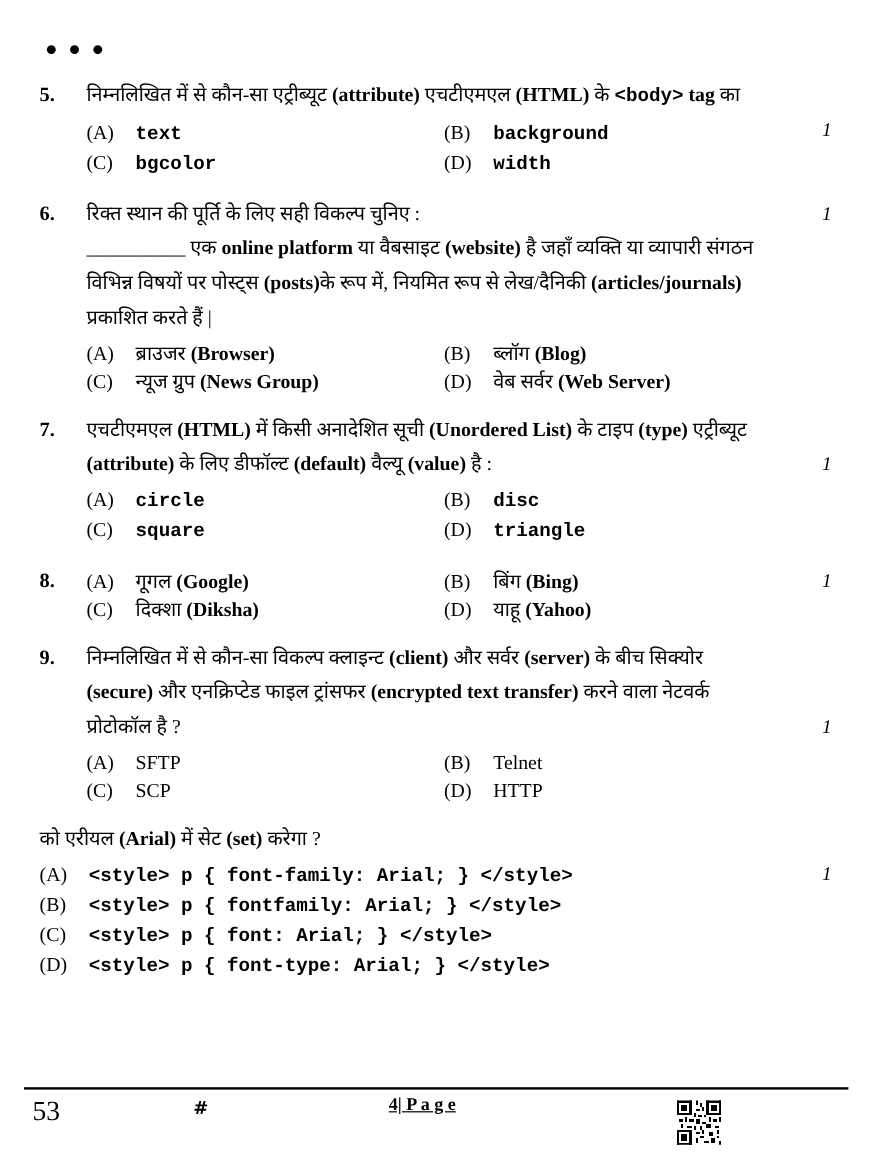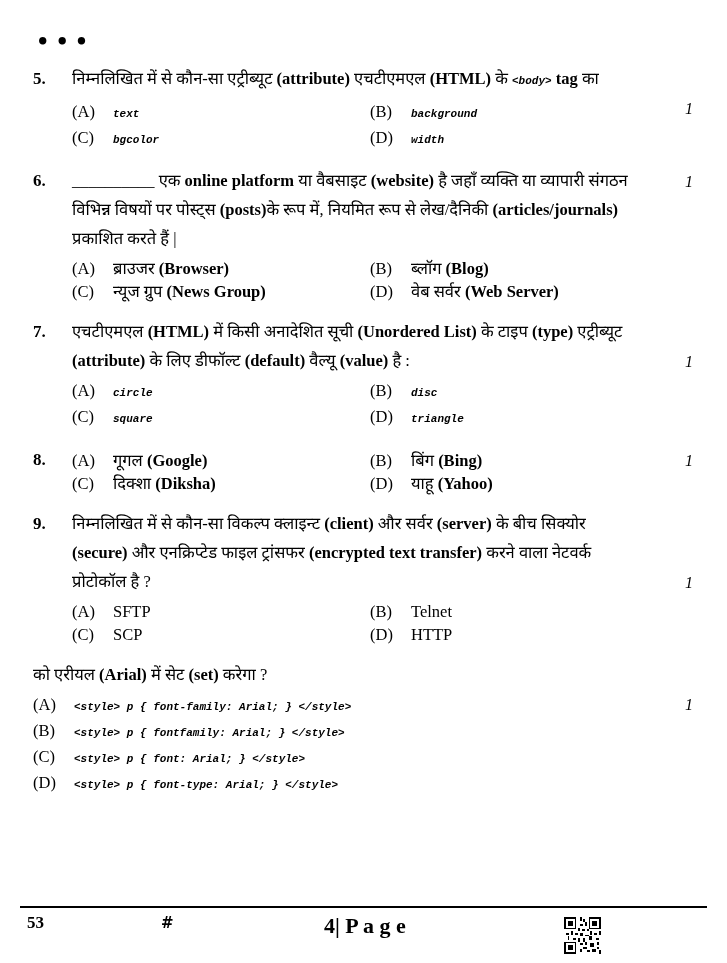--- a/index.html
+++ b/index.html
@@ -23,40 +23,40 @@
   .qnum {
     width: 39px; flex-shrink: 0;
     font-weight: bold; font-size: 17px; line-height: 29px;
   }
   .qbody { width: 588px; }
   .qline { font-size: 16.5px; line-height: 29px; white-space: nowrap; }
 
   .sg-n  { }
   .sg-b  { font-weight: bold; margin-top: 48px; }
   .sg-bi { font-weight: bold; font-style: italic; }
-  .sg-m  { font-family: "Liberation Mono", monospace; font-weight: bold; font-size: 11px; font-style: italic; }
+  .sg-m  { font-family: "Liberation Mono", monospace; font-weight: bold; font-size: 16px; }
 
   .qmarks {
     position: absolute; right: 14px;
     font-style: italic; font-size: 16px; line-height: 29px;
   }
 
   .options { margin-top: 4px; display: grid; grid-template-columns: 298px 1fr; }
   .options.single { grid-template-columns: 1fr; }
   .option { display: flex; line-height: 23px; font-size: 16.5px; align-items: baseline; }
   .optlabel { width: 41px; flex-shrink: 0; }
   .opttext.mono { font-family: "Liberation Mono", monospace; font-weight: bold; font-size: 15px; }
 
   .footer-rule {
     position: absolute; left: 20px; width: 687px; top: 906px;
     border-top: 2.5px solid #000;
   }
-  .footer-num  { position: absolute; left: 27px;  top: 913px; font-weight: bold; font-size: 17px; }
+  .footer-num  { position: absolute; left: 27px;  top: 913px; font-weight: normal; font-size: 23px; }
   .footer-hash { position: absolute; left: 161px; top: 914px; font-weight: bold; font-size: 15px; font-family: "DejaVu Sans", sans-serif; }
-  .footer-page { position: absolute; left: 324px; top: 913px; font-weight: bold; font-size: 22px; }
+  .footer-page { position: absolute; left: 324px; top: 913px; font-weight: bold; font-size: 15px; text-decoration: underline; }
   .qr { position: absolute; left: 564px; top: 917px; width: 37px; height: 37px; }
 </style>
 </head>
 <body>
 
 <div class="page">
 
   <div class="dots">•••</div>
 
   <div class="content" id="questions-root">
@@ -81,20 +81,21 @@
               <span class="optlabel">(D)</span>
               <span class="opttext mono"><span class="sg-m">width</span></span>
             </div>
           </div>
         </div>
         <span class="qmarks" style="top: 30px;">1</span>
       </div>
       <div class="question">
         <div class="qnum">6.</div>
         <div class="qbody">
+          <div class="qline"><span class="sg-n">रिक्त स्थान की पूर्ति के लिए सही विकल्प चुनिए :</span></div>
           <div class="qline"><span class="sg-n">__________ एक </span><span class="sg-b">online platform</span><span class="sg-n"> या वैबसाइट </span><span class="sg-b">(website)</span><span class="sg-n"> है जहाँ व्यक्ति या व्यापारी संगठन</span></div>
           <div class="qline"><span class="sg-n">विभिन्न विषयों पर पोस्ट्स </span><span class="sg-b">(posts)</span><span class="sg-n">के रूप में, नियमित रूप से लेख/दैनिकी </span><span class="sg-b">(articles/journals)</span></div>
           <div class="qline"><span class="sg-n">प्रकाशित करते हैं |</span></div>
           <div class="options">
             <div class="option">
               <span class="optlabel">(A)</span>
               <span class="opttext"><span class="sg-n">ब्राउजर </span><span class="sg-b">(Browser)</span></span>
             </div>
             <div class="option">
               <span class="optlabel">(B)</span>

